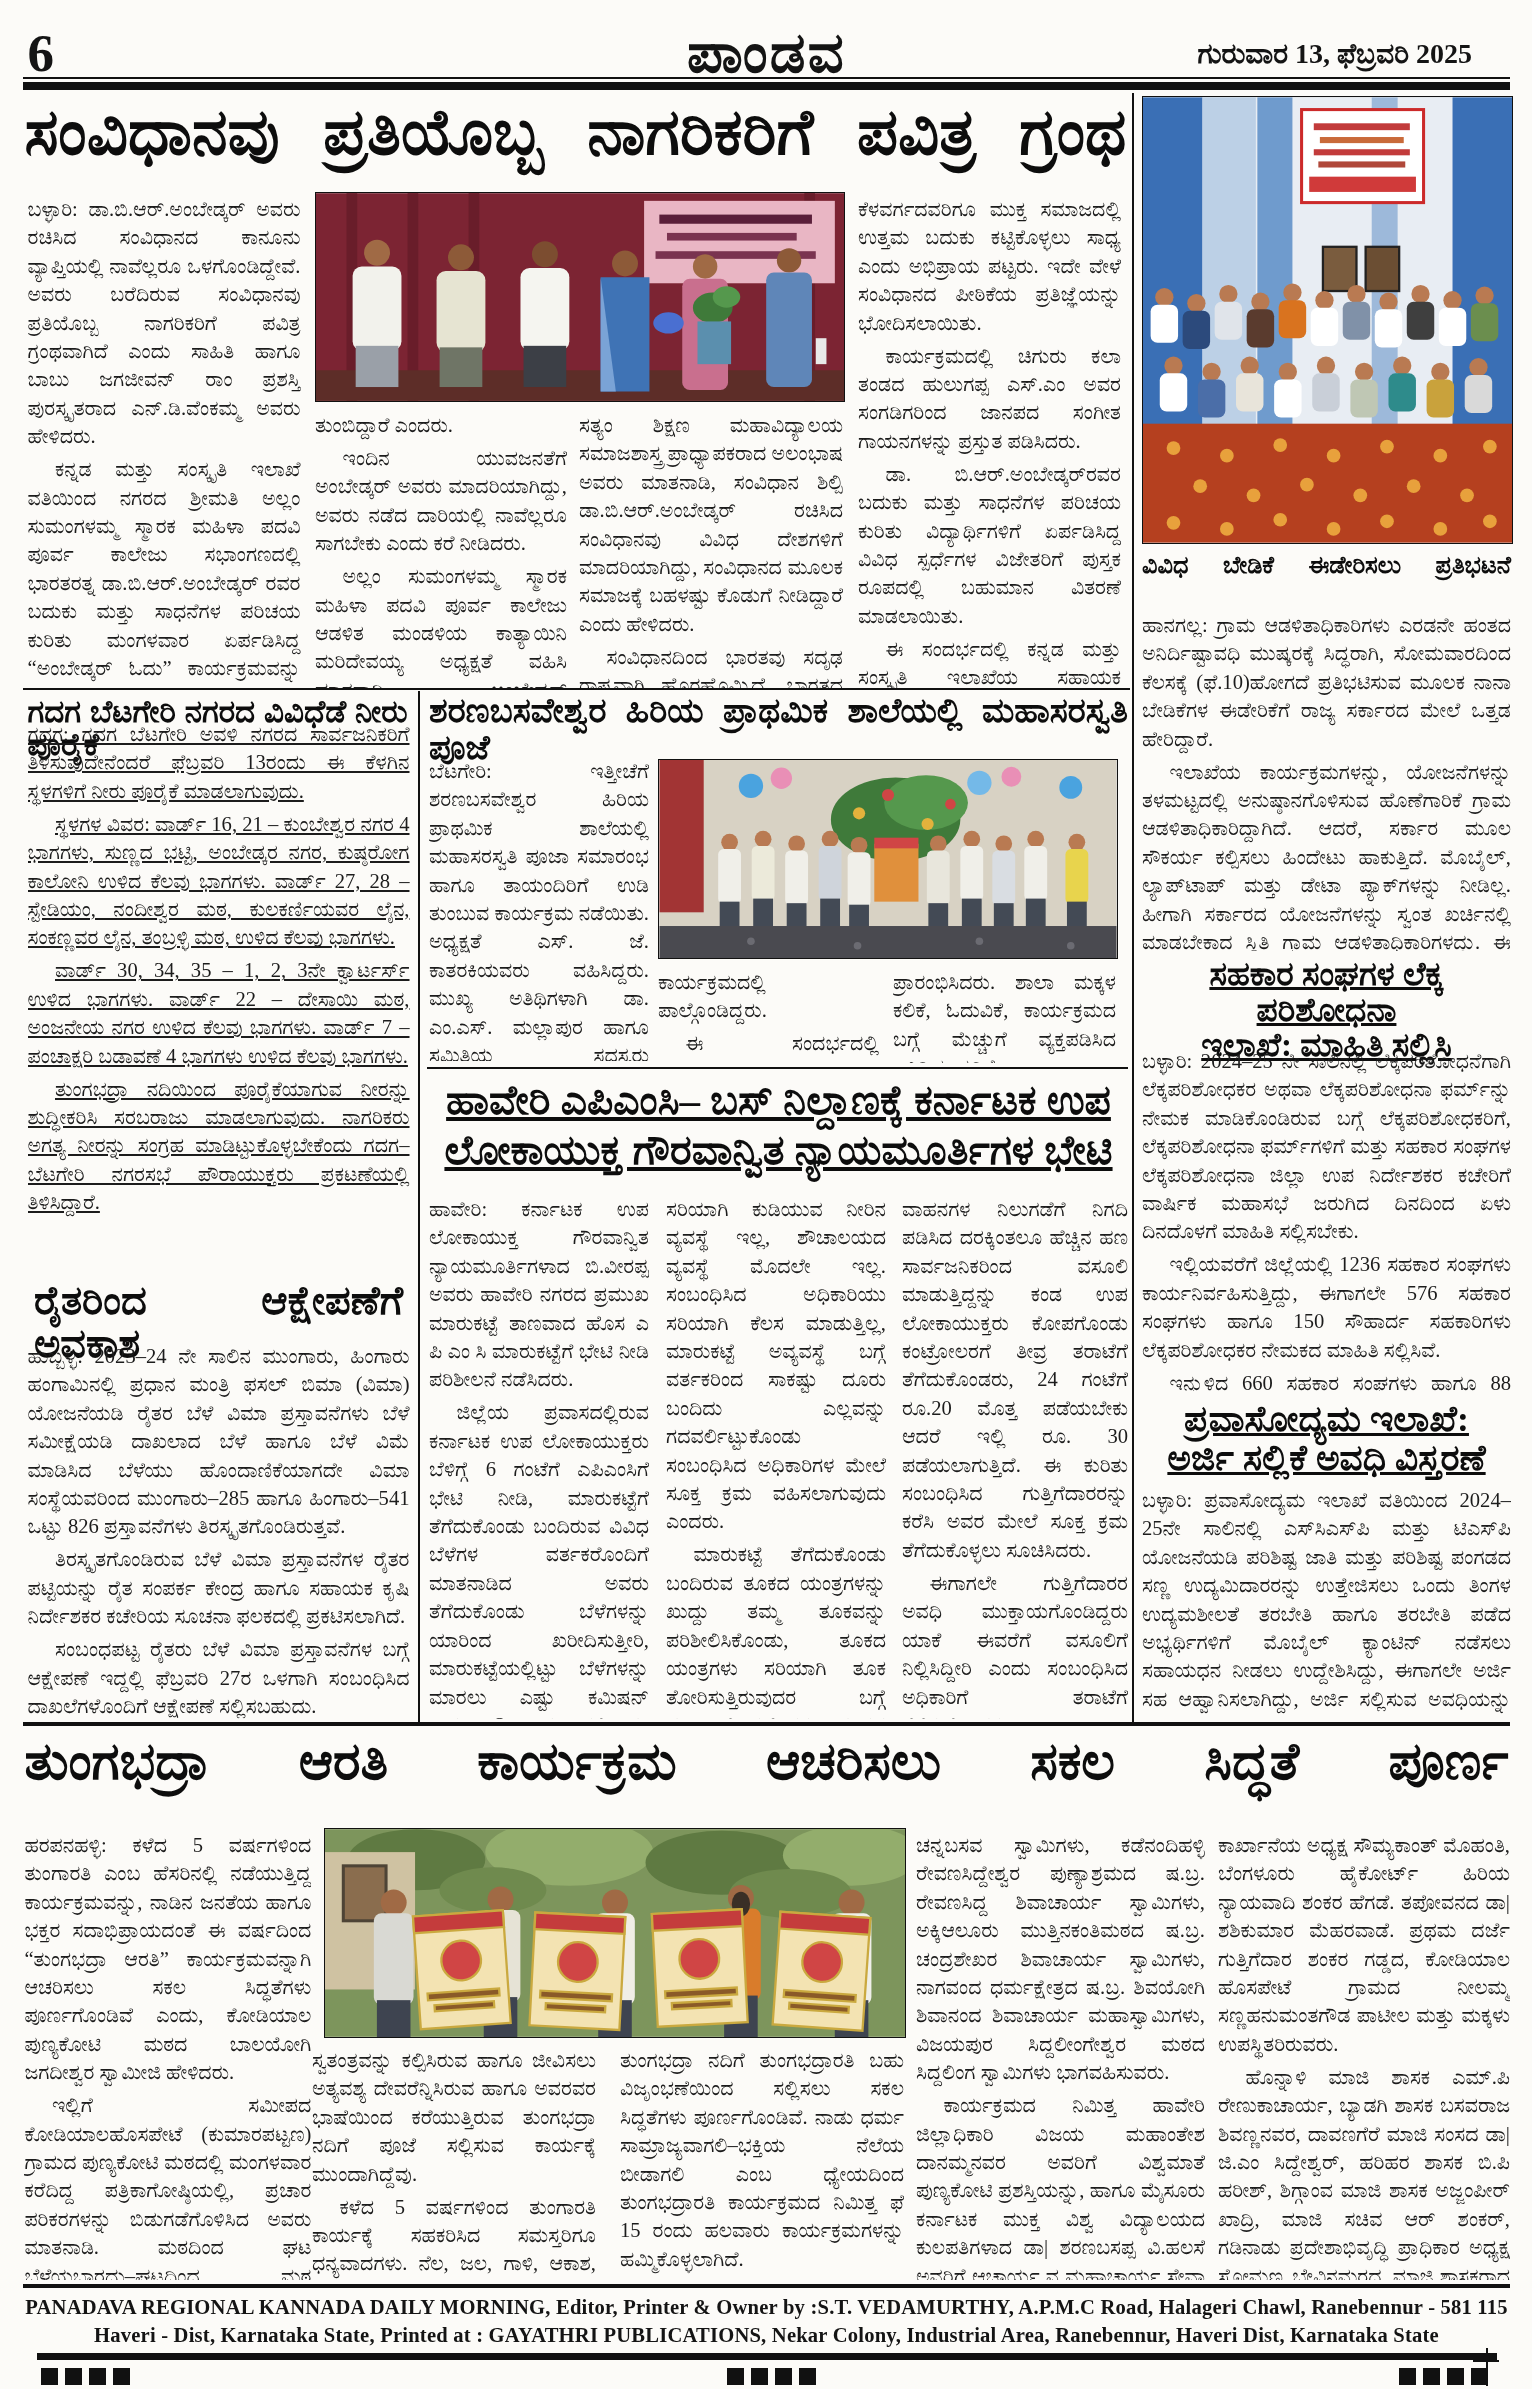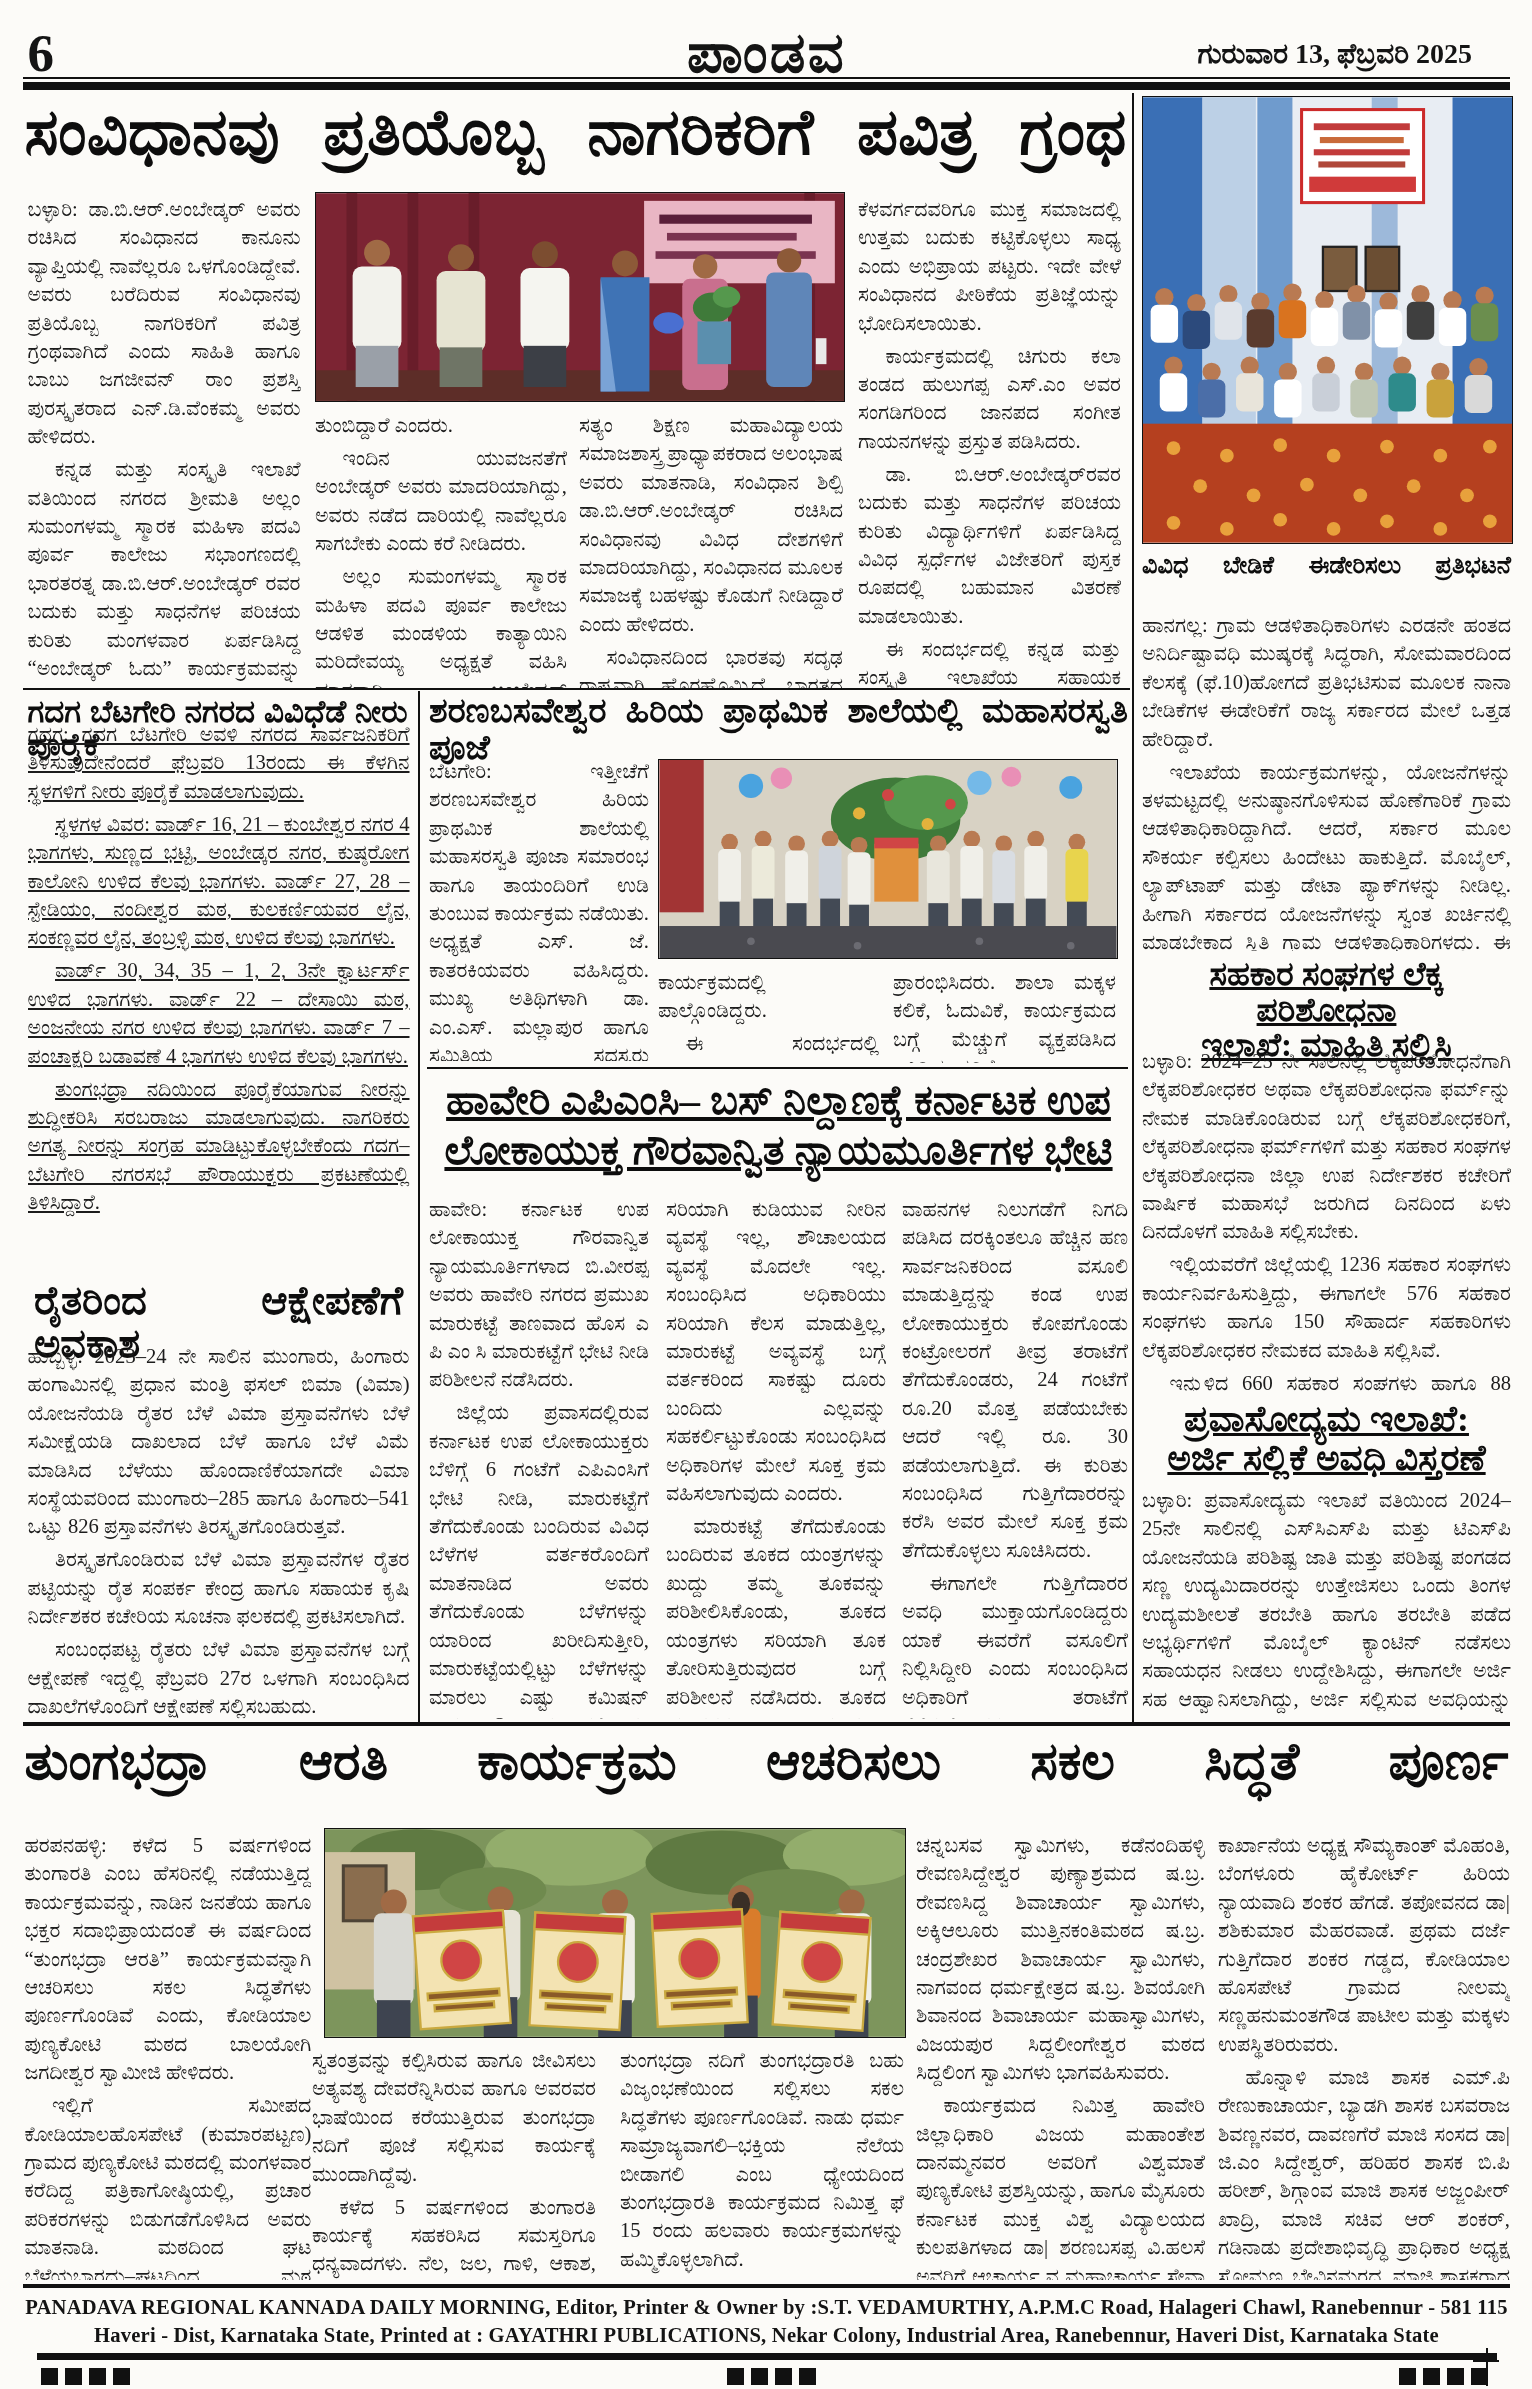--- a/index.html
+++ b/index.html
@@ -259,21 +259,21 @@
   </div>
   <div class="abs rule" style="left:427px;top:1067px;width:701px;height:1.5px;"></div>
 
   <div class="abs hd center" style="left:429px;top:1075px;width:699px;font-size:41px;line-height:1.22;">ಹಾವೇರಿ ಎಪಿಎಂಸಿ– ಬಸ್ ನಿಲ್ದಾಣಕ್ಕೆ ಕರ್ನಾಟಕ ಉಪ
 ಲೋಕಾಯುಕ್ತ ಗೌರವಾನ್ವಿತ ನ್ಯಾಯಮೂರ್ತಿಗಳ ಭೇಟಿ</div>
   <div class="abs bd" style="left:429px;top:1195px;width:220px;height:524px;">
     <p class="dl">ಹಾವೇರಿ: ಕರ್ನಾಟಕ ಉಪ ಲೋಕಾಯುಕ್ತ ಗೌರವಾನ್ವಿತ ನ್ಯಾಯಮೂರ್ತಿಗಳಾದ ಬಿ.ವೀರಪ್ಪ ಅವರು ಹಾವೇರಿ ನಗರದ ಪ್ರಮುಖ ಮಾರುಕಟ್ಟೆ ತಾಣವಾದ ಹೊಸ ಎ ಪಿ ಎಂ ಸಿ ಮಾರುಕಟ್ಟೆಗೆ ಭೇಟಿ ನೀಡಿ ಪರಿಶೀಲನೆ ನಡೆಸಿದರು.</p>
     <p>ಜಿಲ್ಲೆಯ ಪ್ರವಾಸದಲ್ಲಿರುವ ಕರ್ನಾಟಕ ಉಪ ಲೋಕಾಯುಕ್ತರು ಬೆಳಿಗ್ಗೆ 6 ಗಂಟೆಗೆ ಎಪಿಎಂಸಿಗೆ ಭೇಟಿ ನೀಡಿ, ಮಾರುಕಟ್ಟೆಗೆ ತೆಗೆದುಕೊಂಡು ಬಂದಿರುವ ವಿವಿಧ ಬೆಳೆಗಳ ವರ್ತಕರೊಂದಿಗೆ ಮಾತನಾಡಿದ ಅವರು ತೆಗೆದುಕೊಂಡು ಬೆಳೆಗಳನ್ನು ಯಾರಿಂದ ಖರೀದಿಸುತ್ತೀರಿ, ಮಾರುಕಟ್ಟೆಯಲ್ಲಿಟ್ಟು ಬೆಳೆಗಳನ್ನು ಮಾರಲು ಎಷ್ಟು ಕಮಿಷನ್ ನೀಡುತ್ತೀರಿ?, ಒಂದು ದಿನಕ್ಕೆ ಎಷ್ಟು ಸಂಪಾದನೆ ಮಾಡುತ್ತೀರಿ, ಎಂದು ವರ್ತಕರಿಗೆ ಕೇಳಿ ಮಾಹಿತಿ ಪಡೆದುಕೊಂಡರು. ಎಪಿಎಂಸಿ</p>
   </div>
   <div class="abs bd" style="left:666px;top:1195px;width:220px;height:524px;">
-    <p class="dl">ಸರಿಯಾಗಿ ಕುಡಿಯುವ ನೀರಿನ ವ್ಯವಸ್ಥೆ ಇಲ್ಲ, ಶೌಚಾಲಯದ ವ್ಯವಸ್ಥೆ ಮೊದಲೇ ಇಲ್ಲ. ಸಂಬಂಧಿಸಿದ ಅಧಿಕಾರಿಯು ಸರಿಯಾಗಿ ಕೆಲಸ ಮಾಡುತ್ತಿಲ್ಲ, ಮಾರುಕಟ್ಟೆ ಅವ್ಯವಸ್ಥೆ ಬಗ್ಗೆ ವರ್ತಕರಿಂದ ಸಾಕಷ್ಟು ದೂರು ಬಂದಿದು ಎಲ್ಲವನ್ನು ಸಹಕರ್ಲಿಟ್ಟುಕೊಂಡು ಸಂಬಂಧಿಸಿದ ಅಧಿಕಾರಿಗಳ ಮೇಲೆ ಸೂಕ್ತ ಕ್ರಮ ವಹಿಸಲಾಗುವುದು ಎಂದರು.</p>
+    <p class="dl">ಸರಿಯಾಗಿ ಕುಡಿಯುವ ನೀರಿನ ವ್ಯವಸ್ಥೆ ಇಲ್ಲ, ಶೌಚಾಲಯದ ವ್ಯವಸ್ಥೆ ಮೊದಲೇ ಇಲ್ಲ. ಸಂಬಂಧಿಸಿದ ಅಧಿಕಾರಿಯು ಸರಿಯಾಗಿ ಕೆಲಸ ಮಾಡುತ್ತಿಲ್ಲ, ಮಾರುಕಟ್ಟೆ ಅವ್ಯವಸ್ಥೆ ಬಗ್ಗೆ ವರ್ತಕರಿಂದ ಸಾಕಷ್ಟು ದೂರು ಬಂದಿದು ಎಲ್ಲವನ್ನು ಗದವರ್ಲಿಟ್ಟುಕೊಂಡು ಸಂಬಂಧಿಸಿದ ಅಧಿಕಾರಿಗಳ ಮೇಲೆ ಸೂಕ್ತ ಕ್ರಮ ವಹಿಸಲಾಗುವುದು ಎಂದರು.</p>
     <p>ಮಾರುಕಟ್ಟೆ ತೆಗೆದುಕೊಂಡು ಬಂದಿರುವ ತೂಕದ ಯಂತ್ರಗಳನ್ನು ಖುದ್ದು ತಮ್ಮ ತೂಕವನ್ನು ಪರಿಶೀಲಿಸಿಕೊಂಡು, ತೂಕದ ಯಂತ್ರಗಳು ಸರಿಯಾಗಿ ತೂಕ ತೋರಿಸುತ್ತಿರುವುದರ ಬಗ್ಗೆ ಪರಿಶೀಲನೆ ನಡೆಸಿದರು. ತೂಕದ ಯಂತ್ರಗಳು ಸರಿಯಾಗಿ ನಿರ್ವಹಿಸುತ್ತಿಲ್ಲ.</p>
 
   </div>
   <div class="abs bd" style="left:902px;top:1195px;width:226px;height:524px;">
     <p class="dl">ವಾಹನಗಳ ನಿಲುಗಡೆಗೆ ನಿಗದಿ ಪಡಿಸಿದ ದರಕ್ಕಿಂತಲೂ ಹೆಚ್ಚಿನ ಹಣ ಸಾರ್ವಜನಿಕರಿಂದ ವಸೂಲಿ ಮಾಡುತ್ತಿದ್ದನ್ನು ಕಂಡ ಉಪ ಲೋಕಾಯುಕ್ತರು ಕೋಪಗೊಂಡು ಕಂಟ್ರೋಲರಗೆ ತೀವ್ರ ತರಾಟೆಗೆ ತೆಗೆದುಕೊಂಡರು, 24 ಗಂಟೆಗೆ ರೂ.20 ಮೊತ್ತ ಪಡೆಯಬೇಕು ಆದರೆ ಇಲ್ಲಿ ರೂ. 30 ಪಡೆಯಲಾಗುತ್ತಿದೆ. ಈ ಕುರಿತು ಸಂಬಂಧಿಸಿದ ಗುತ್ತಿಗೆದಾರರನ್ನು ಕರೆಸಿ ಅವರ ಮೇಲೆ ಸೂಕ್ತ ಕ್ರಮ ತೆಗೆದುಕೊಳ್ಳಲು ಸೂಚಿಸಿದರು.</p>
     <p>ಈಗಾಗಲೇ ಗುತ್ತಿಗೆದಾರರ ಅವಧಿ ಮುಕ್ತಾಯಗೊಂಡಿದ್ದರು ಯಾಕೆ ಈವರೆಗೆ ವಸೂಲಿಗೆ ನಿಲ್ಲಿಸಿದ್ದೀರಿ ಎಂದು ಸಂಬಂಧಿಸಿದ ಅಧಿಕಾರಿಗೆ ತರಾಟೆಗೆ ತೆಗೆದುಕೊಂಡರು. ಬಸ್ ನಿಲ್ದಾಣದಲ್ಲಿ ಸೆಕ್ಯೂರಿಟಿ ಇರುವುದಿಲ್ಲ, ಮೊಬೈಲ್ ಕಳ್ಳತನ ಹಾಗೂ ವಾಹನ ನಿಲುಗಡೆಯ ರಿಸೀಪ್ಟ್ ಮತ್ತು ರಿಜಿಸ್ಟರ್ ಪರಿಶೀಲಿಸಿದರು.</p>
 
   </div>
 
   <div class="abs rule" style="left:23px;top:1722px;width:1487px;height:3.8px;"></div>

